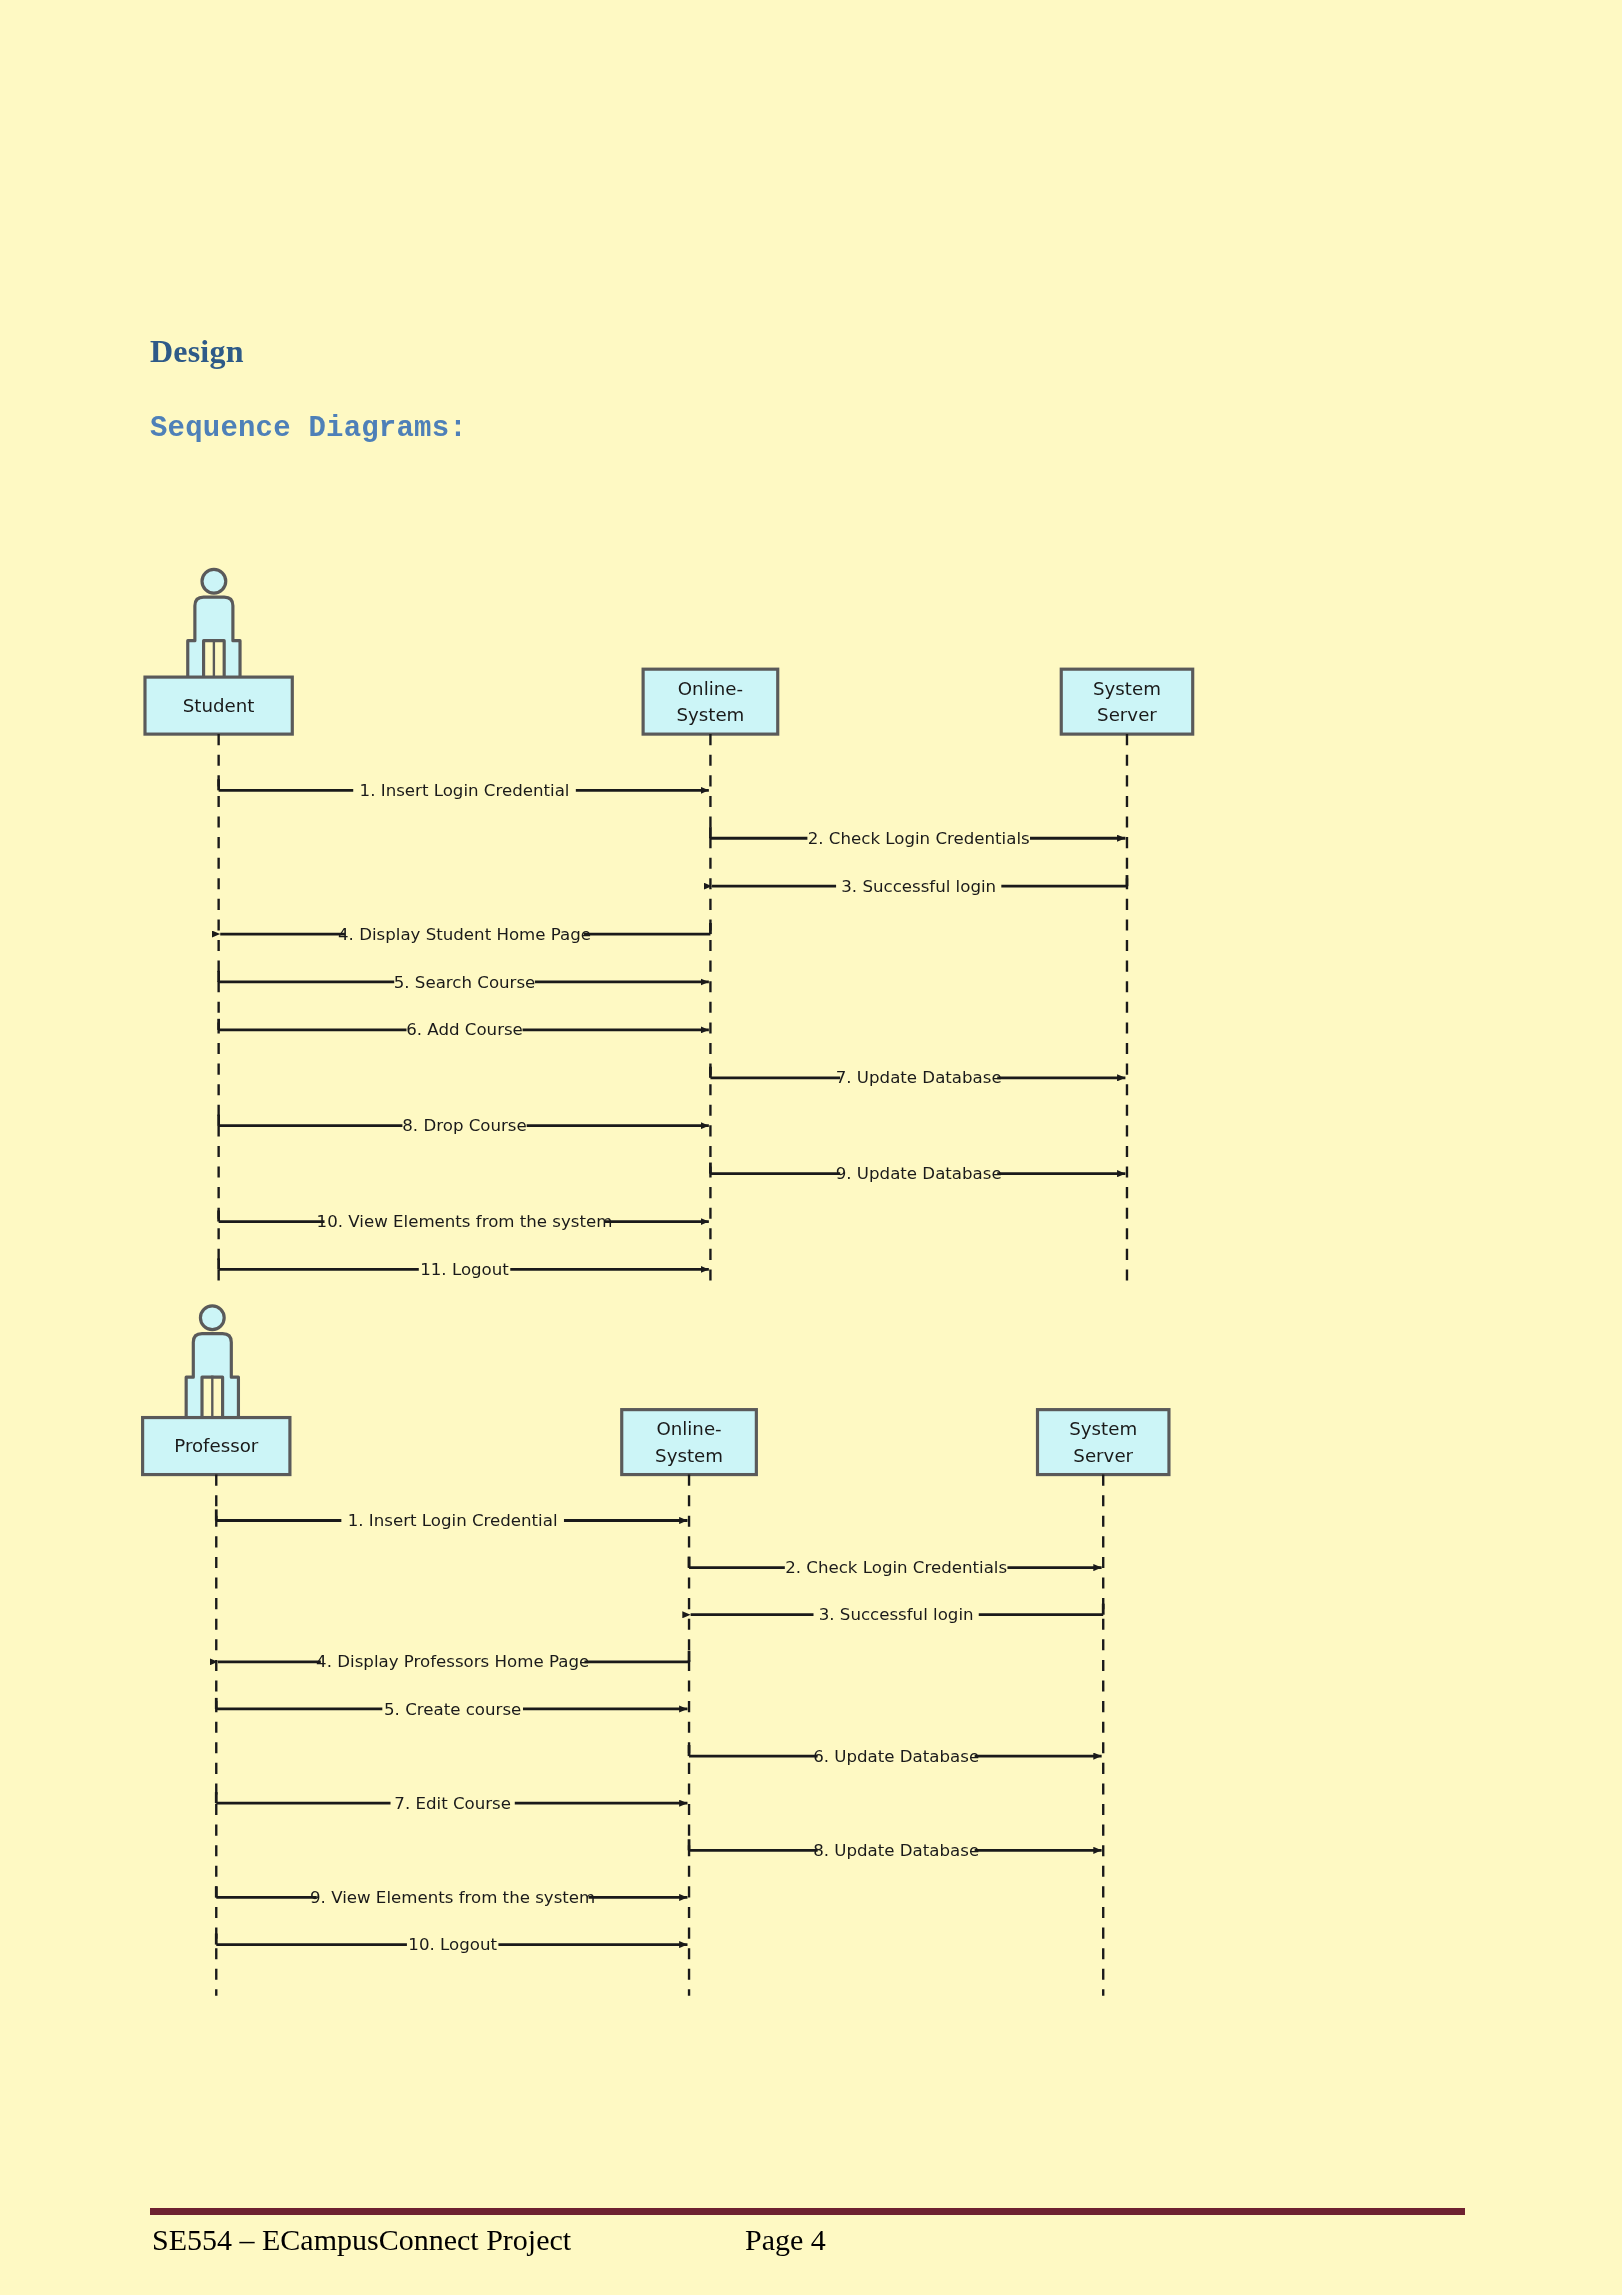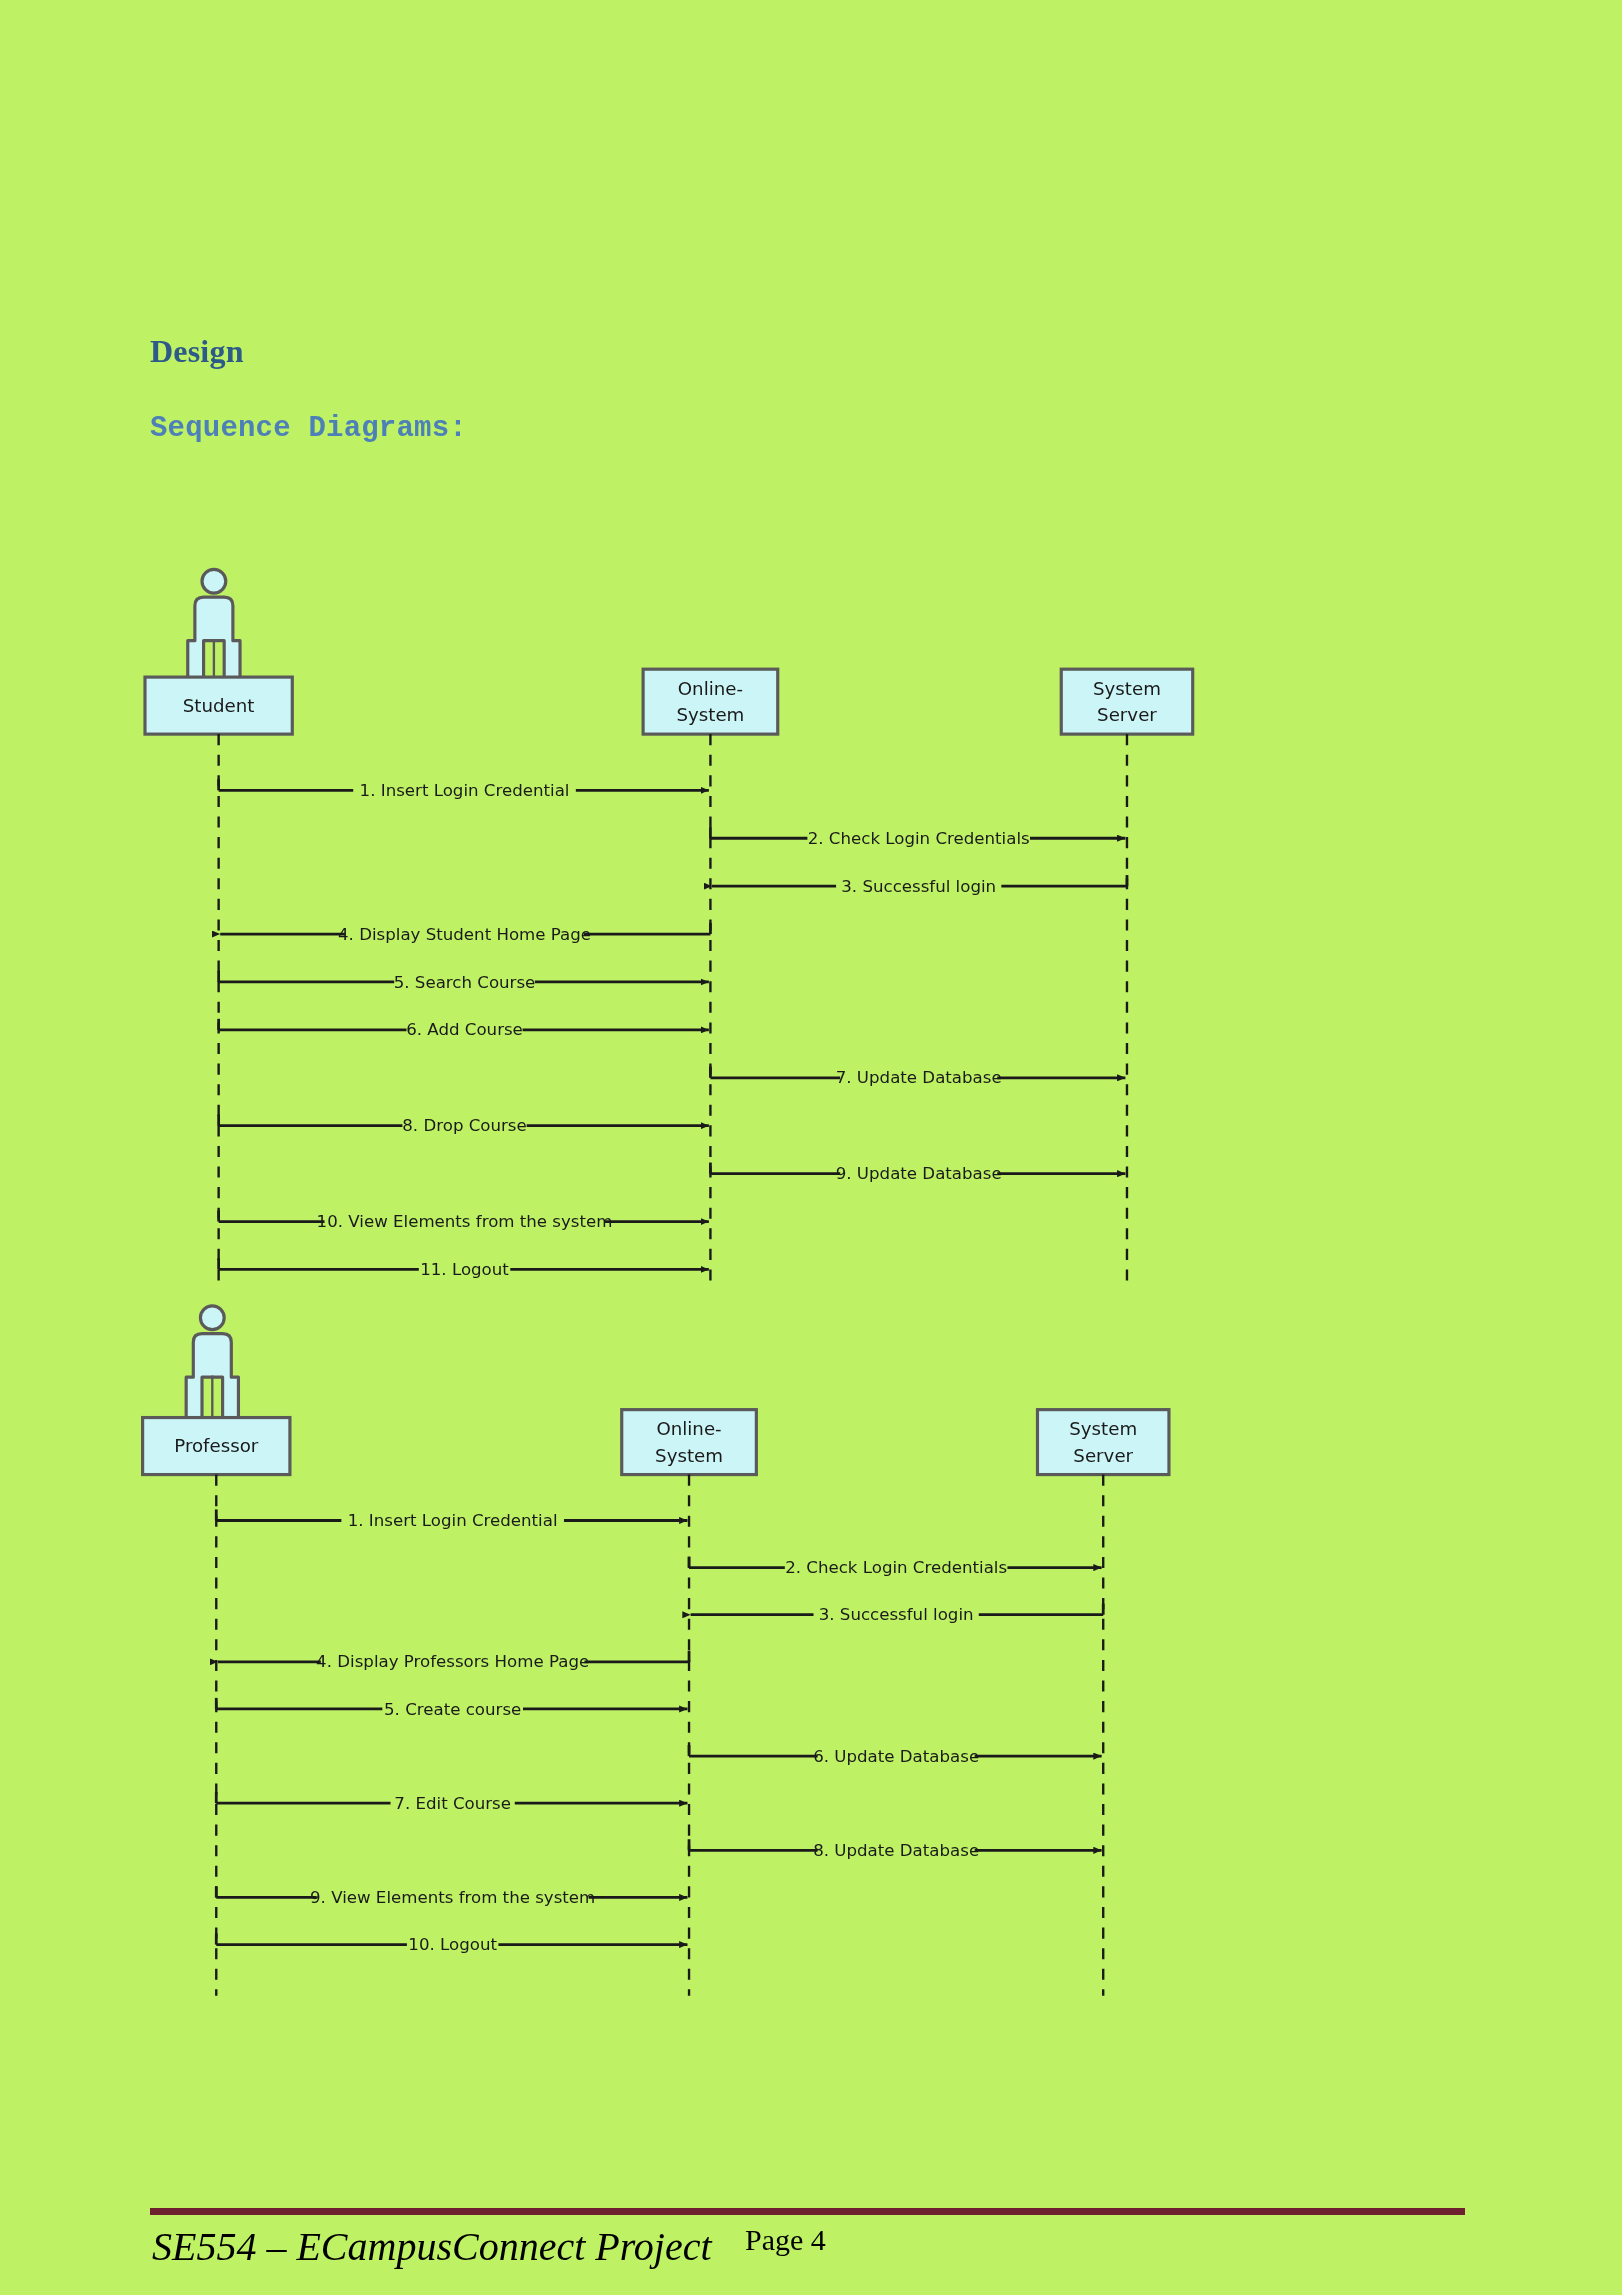--- a/index.html
+++ b/index.html
@@ -12,21 +12,21 @@
     width: 1622px;
     height: 2295px;
     position: relative;
     font-family: "Liberation Serif", "DejaVu Serif", serif;
     overflow: hidden;
   }
 
   .page {
     position: absolute;
     inset: 0;
-    background: #bef264;
+    background: #fef9c3;
   }
 
   
   .heading-design {
     position: absolute;
     left: 150px;
     top: 333px;
     font-family: "Liberation Serif", "DejaVu Serif", serif;
     font-size: 32px;
     font-weight: bold;
@@ -63,24 +63,23 @@
     top: 2208px;
     width: 1315px;
     height: 7.1px;
     background: #6E2230;
   }
   .footer-left {
     position: absolute;
     left: 152px;
     top: 2223px;
     font-family: "Liberation Serif", "DejaVu Serif", serif;
-    font-size: 40px;
+    font-size: 30px;
     color: #000000;
     white-space: nowrap;
-    font-style: italic;
   }
   .footer-right {
     position: absolute;
     left: 745px;
     top: 2223px;
     font-family: "Liberation Serif", "DejaVu Serif", serif;
     font-size: 30px;
     color: #000000;
     white-space: nowrap;
   }

